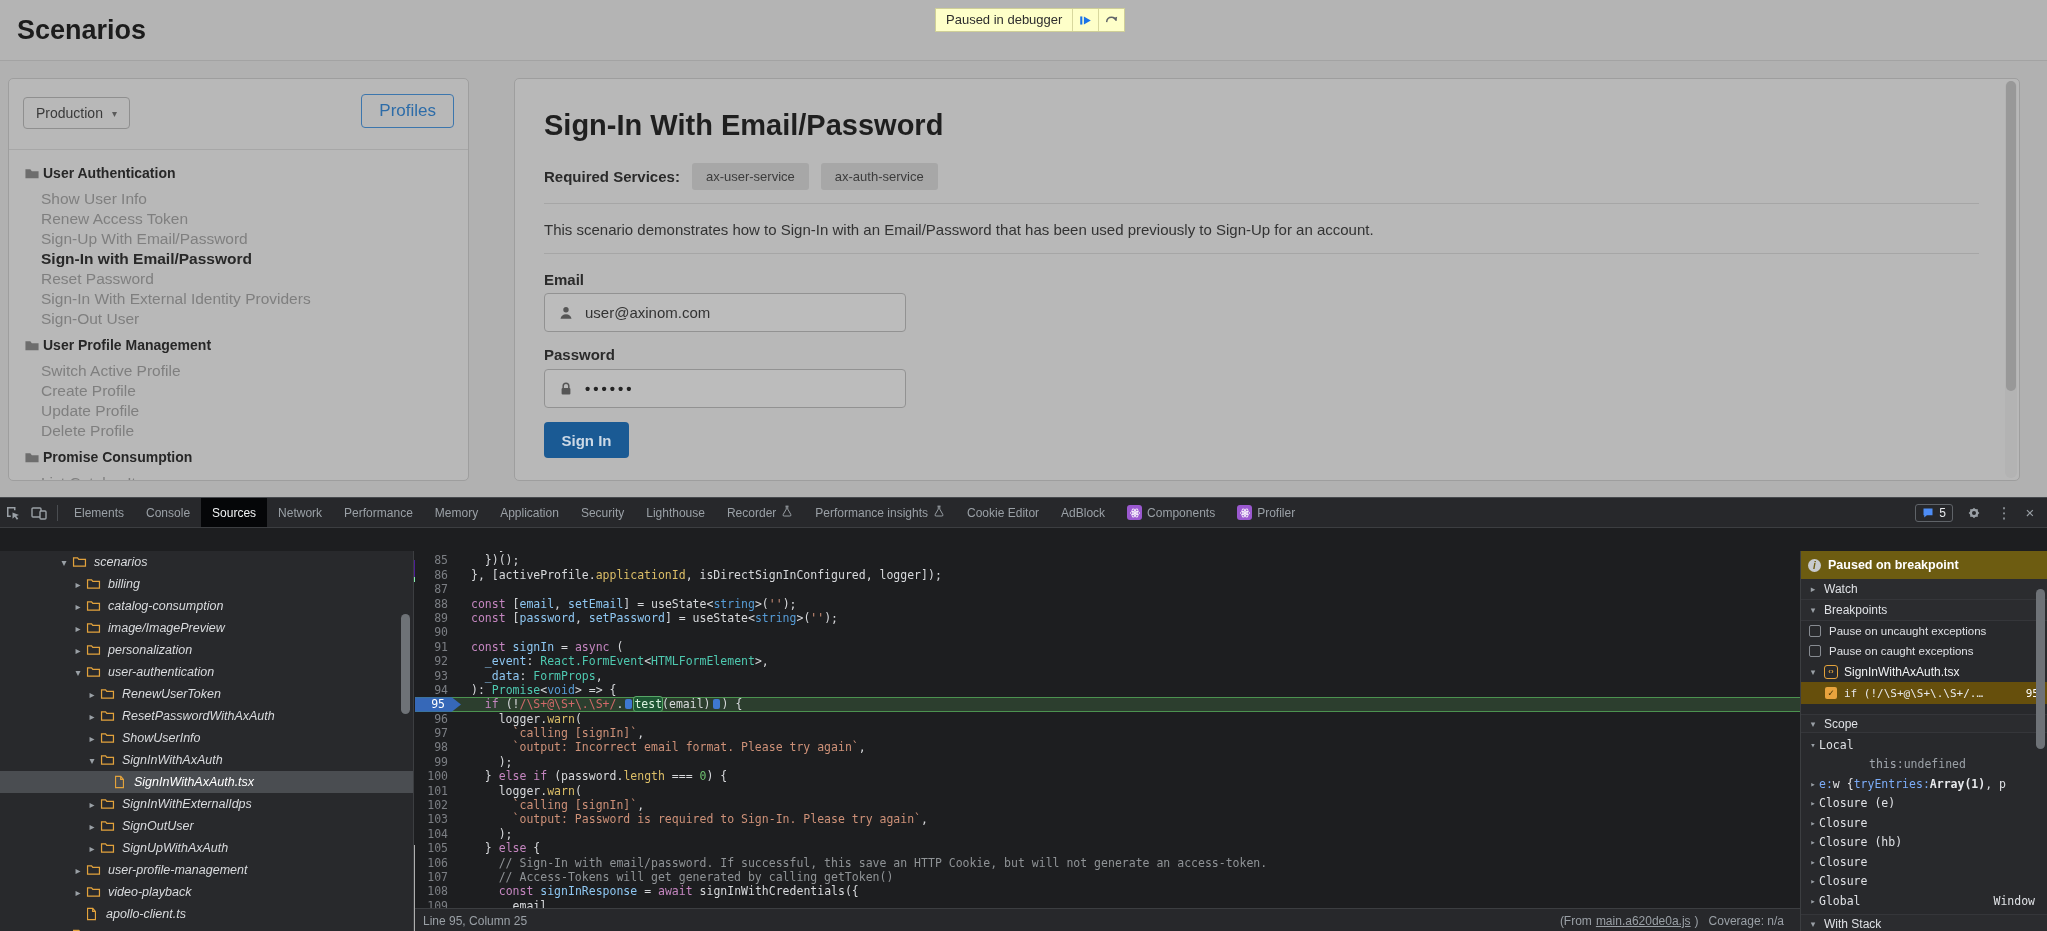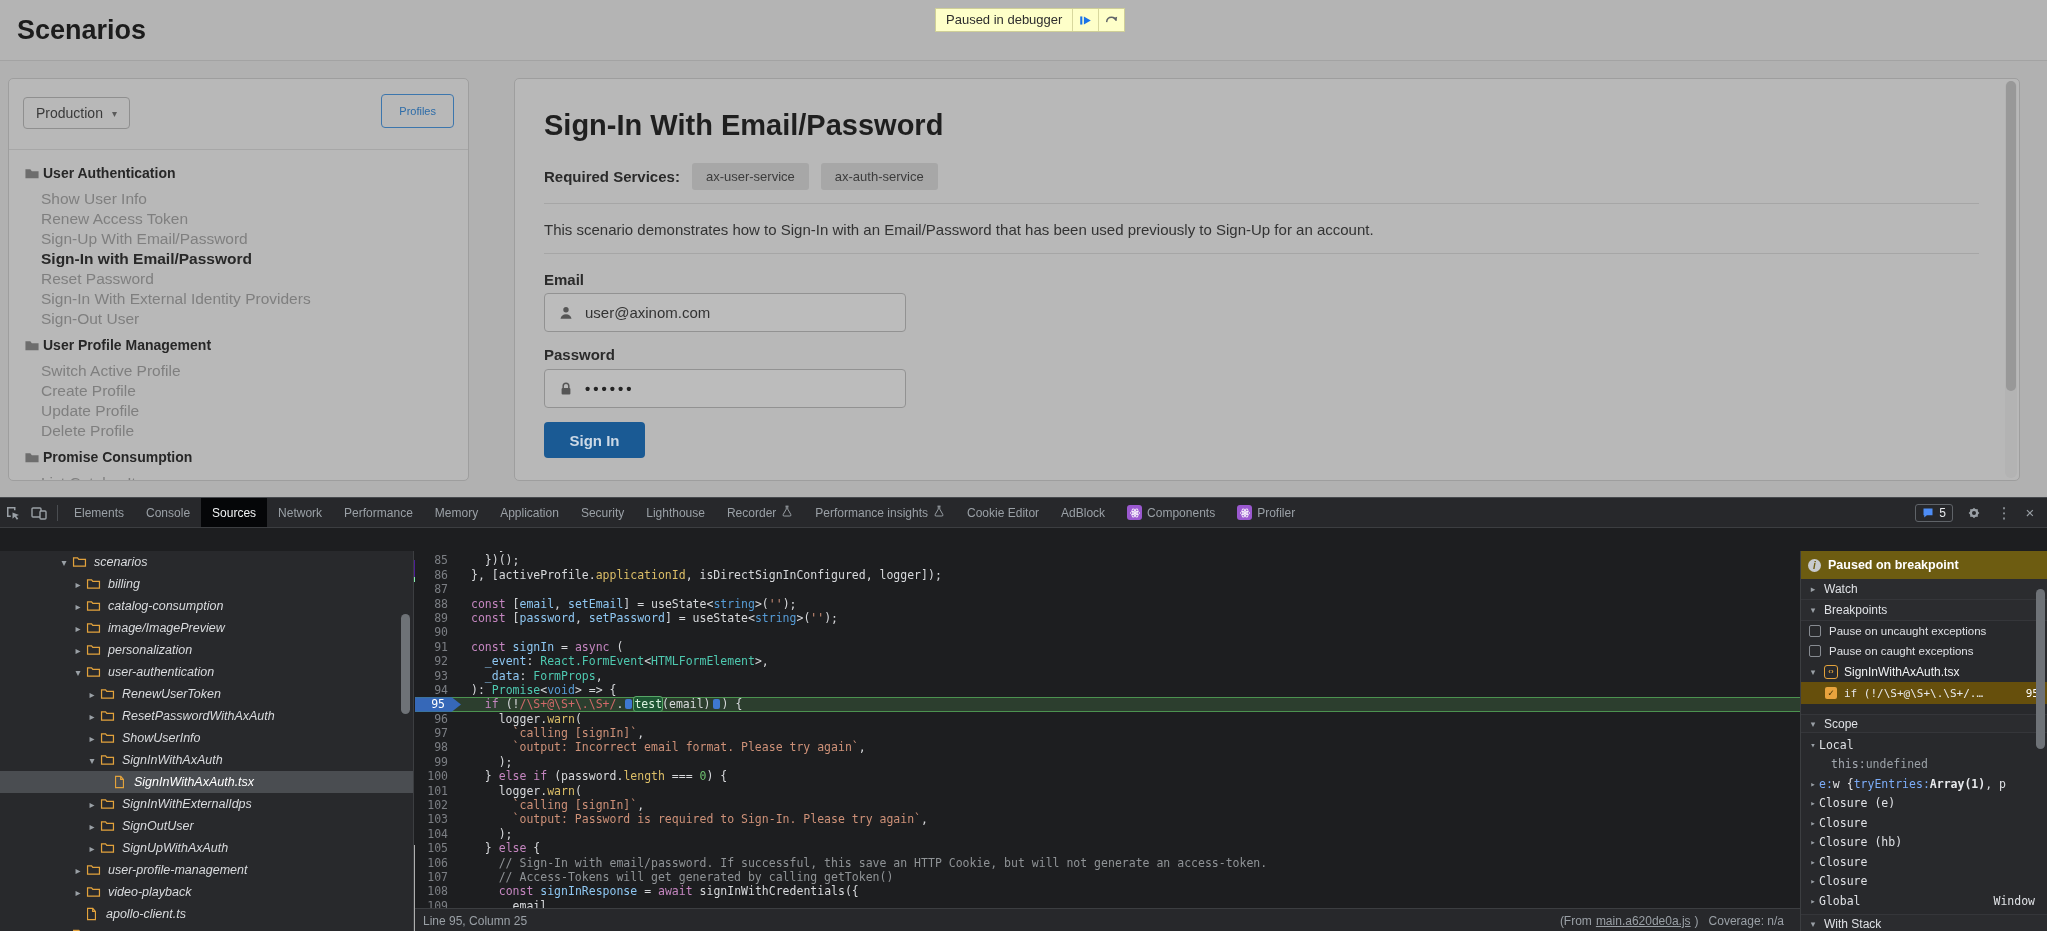--- a/index.html
+++ b/index.html
@@ -18,21 +18,21 @@
   .pb-btn { width:26px; display:flex; align-items:center; justify-content:center;
             border-left:1px solid #d8d89e; cursor:pointer; }
   .pb-btn svg { width:13px; height:13px; }
 
   .panel { position:absolute; top:78px; background:#b8b8b8; border:1px solid #9e9e9e; border-radius:5px; }
   .sidebar-panel { left:8px; width:461px; height:403px; overflow:hidden; }
   .env-select { position:absolute; left:14px; top:18px; height:32px; border:1px solid #8f8f8f; border-radius:4px;
                 display:flex; align-items:center; gap:9px; padding:0 12px; font-size:14px; color:#3a3a3a; cursor:pointer; }
   .env-caret { font-size:10px; color:#5b5b5b; }
   .profiles-btn { position:absolute; right:14px; top:15px; height:34px; padding:0 17px; background:transparent;
-                  border:1px solid #3c76ad; border-radius:4px; color:#2d6ca8; font-size:11px; cursor:pointer;
+                  border:1px solid #3c76ad; border-radius:4px; color:#2d6ca8; font-size:17px; cursor:pointer;
                   font-family:"Liberation Sans",sans-serif; }
   .sb-divider { position:absolute; left:0; top:70px; width:100%; border-top:1px solid #a7a7a7; }
   .sb-tree { position:absolute; left:0; top:72px; width:100%; }
   .sb-group-header { display:flex; align-items:center; gap:2px; height:24px; padding-left:14px;
                      font-size:14px; font-weight:bold; color:#272727; }
   .sb-group-header svg { width:18px; height:15px; }
   .sb-items { padding:4px 0 0 32px; }
   .sb-item { height:20px; line-height:20px; font-size:15.5px; color:#7f7f7f; cursor:pointer;
              white-space:nowrap; }
   .sb-item.selected { color:#282828; font-weight:600; }
@@ -44,21 +44,21 @@
   .sc-badge { background:#a7a7a7; border-radius:3px; padding:6px 14px; font-size:13px; color:#3c3c3c; }
   .sc-hr1 { position:absolute; left:29px; right:40px; top:124px; border-top:1px solid #a6a6a6; }
   .sc-desc { position:absolute; left:29px; top:142px; font-size:15px; color:#333; }
   .sc-hr2 { position:absolute; left:29px; right:40px; top:174px; border-top:1px solid #a6a6a6; }
   .sc-label { position:absolute; left:29px; font-size:15px; font-weight:bold; color:#2b2b2b; }
   .sc-input { position:absolute; left:29px; width:362px; height:39px; border:1px solid #929292; border-radius:4px;
               background:#bcbcbc; display:flex; align-items:center; gap:11px; padding-left:13px; }
   .sc-input svg { width:16px; height:16px; flex:0 0 16px; }
   .sc-input-text { font-size:15px; color:#333; }
   .pw-dots { font-size:15px; letter-spacing:3px; font-weight:bold; color:#242424; }
-  .signin-btn { position:absolute; left:29px; top:343px; width:101px; height:36px; background:#1a5a94;
+  .signin-btn { position:absolute; left:29px; top:343px; width:85px; height:36px; background:#1a5a94;
                 border:none; border-radius:4px; color:#ccd9e6; font-size:15px; font-weight:bold; cursor:pointer;
                 font-family:"Liberation Sans",sans-serif; }
   .mp-scrollbar { position:absolute; right:2px; top:2px; width:12px; height:397px; background:#b3b3b3; border-radius:6px; }
   .mp-thumb { position:absolute; left:1px; top:0; width:10px; height:310px; background:#989898; border-radius:5px; }
 
   
   .devtools { position:absolute; left:0; top:497px; width:2047px; height:348px; background:#1d1e20;
               color:#9aa0a6; font-size:12px; border-top:1px solid #46494d; }
   .dt-toolbar { position:absolute; left:0; top:0; width:100%; height:30px; background:#27282b;
                 border-bottom:1px solid #3c3e41; display:flex; align-items:center; }
@@ -157,21 +157,21 @@
   .bp-code { overflow:hidden; white-space:nowrap; }
   .bp-line { margin-left:auto; color:#fff; }
   .rp-scope-hdr { margin-top:10px; height:19px; display:flex; align-items:center; gap:6px; padding-left:7px;
                   border-top:1px solid #35363a; border-bottom:1px solid #35363a; color:#dfe1e5; background:#2b2c2f; cursor:pointer; }
   .scope-rows { padding-top:2px; }
   .scope-row { height:19.5px; display:flex; align-items:center; padding-left:6px; white-space:nowrap;
                font-family:"DejaVu Sans Mono","Liberation Mono",monospace; font-size:11.5px; color:#dfe1e5; cursor:pointer; }
   .scope-row .rp-arrow { flex:0 0 12px; }
   .scope-indent { padding-left:30px; }
   .sc-key { color:#7cacf8; } .sc-val { color:#dfe1e5; } .sc-dim { color:#9aa0a6; }
-  .sc-dim2 { color:#a3a8b0; } .sc-bold { color:#e8eaed; font-weight:bold; }
+  .sc-dim2 { color:#a3a8b0;margin-left:38px; } .sc-bold { color:#e8eaed; font-weight:bold; }
   .sc-right { margin-left:auto; padding-right:12px; color:#dfe1e5; }
   .rp-callstack { margin-top:3px; height:20px; display:flex; align-items:center; gap:6px; padding-left:7px;
                   border-top:1px solid #35363a; color:#dfe1e5; background:#2b2c2f; cursor:pointer; }
   .rp-scrollbar { position:absolute; right:2px; top:38px; width:9px; height:160px; background:#6e7277; border-radius:5px; }
 </style>
 </head>
 <body>
 
 <div class="page">
   <div class="page-header">

